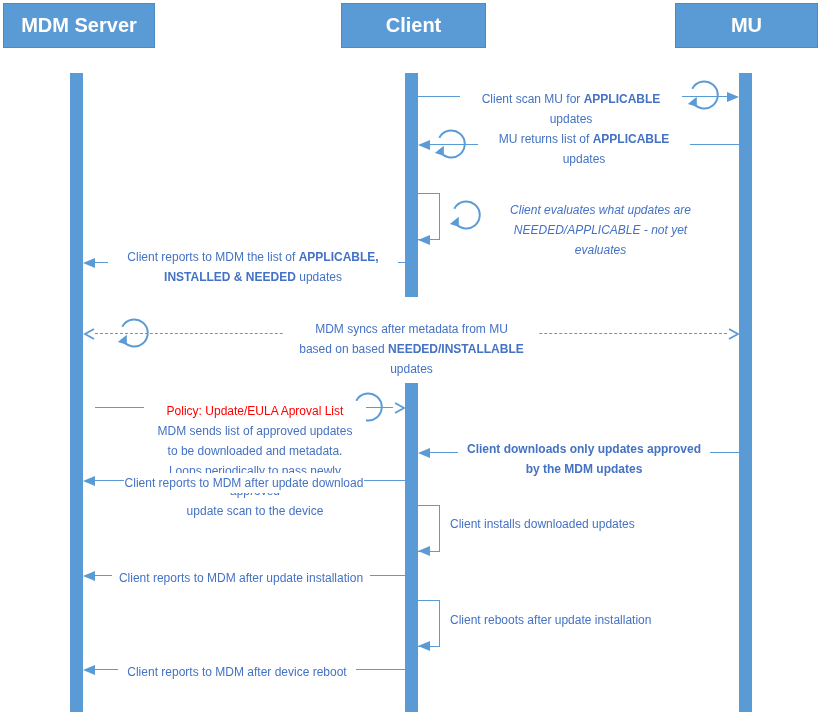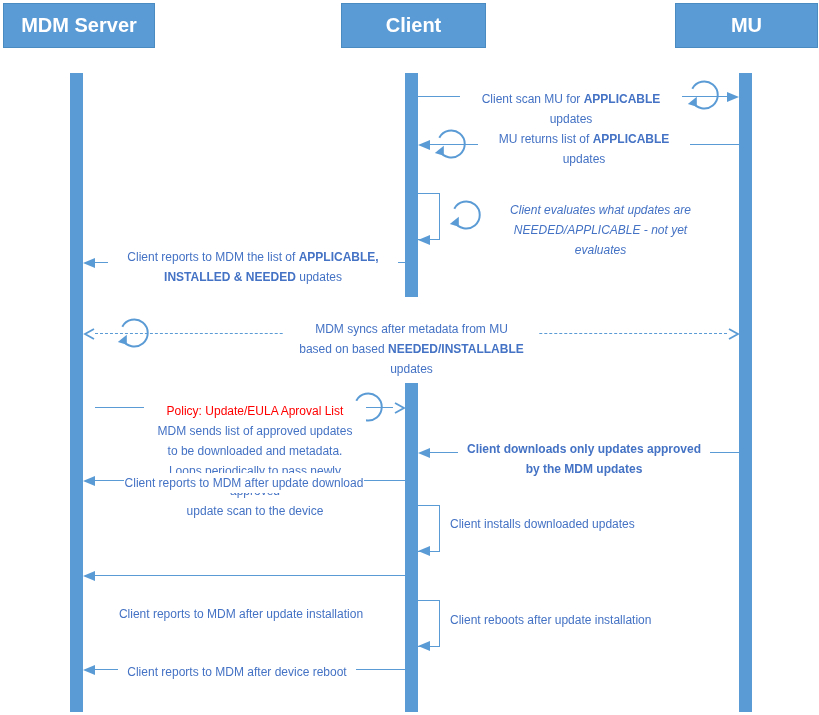--- a/index.html
+++ b/index.html
@@ -150,21 +150,21 @@
   </div>
 
   <div class="selfloop" style="left:418px;top:505px;"></div>
   <div class="ah-left" style="left:418px;top:546px;"></div>
   <div class="msg-label left-align" style="left:450px;top:514px;">
     <span>Client installs downloaded updates</span>
   </div>
 
   <div class="ah-left" style="left:83px;top:571px;"></div>
   <div class="hline" style="left:95px;top:575px;width:310px;"></div>
-  <div class="msg-label" style="left:112px;top:568px;width:258px;margin-top:36px;">
+  <div class="msg-label" style="left:112px;top:568px;width:258px;">
     <span>Client reports to MDM after update installation</span>
   </div>
 
   <div class="selfloop" style="left:418px;top:600px;"></div>
   <div class="ah-left" style="left:418px;top:641px;"></div>
   <div class="msg-label left-align" style="left:450px;top:610px;">
     <span>Client reboots after update installation</span>
   </div>
 
   <div class="ah-left" style="left:83px;top:665px;"></div>

